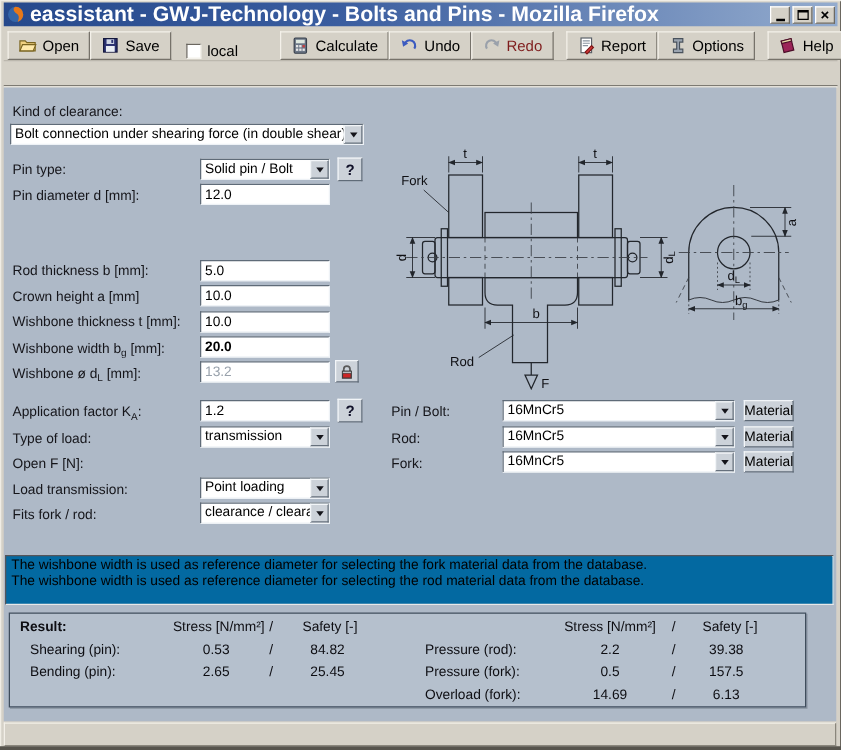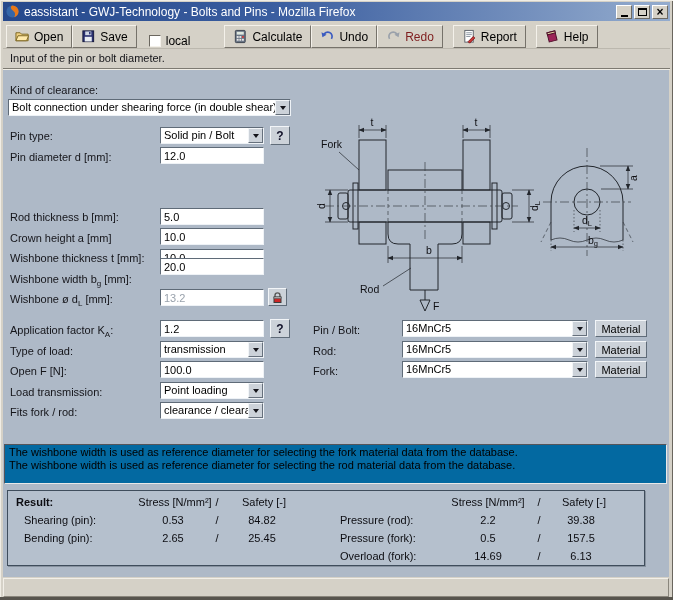--- a/index.html
+++ b/index.html
@@ -4,21 +4,21 @@
 <style>
   * { box-sizing: border-box; margin: 0; padding: 0; }
   body { margin: 0; background: #808080; font-family: "Liberation Sans", sans-serif; }
   .win { position: relative; width: 673px; height: 600px; background: #d5d1c7; overflow: hidden;
          box-shadow: inset 1px 1px 0 #f0ede5, inset -1px -1px 0 #6a665e; }
 
   
   .titlebar { position: absolute; left: 3px; top: 2px; right: 3px; height: 19px;
     background: linear-gradient(90deg, #26498c 0%, #3a5d9f 40%, #94acce 100%);
     display: flex; align-items: center; padding: 0 2px; gap: 4px; }
-  .title { color: #fff; font-size: 12px; font-weight: normal; flex: 1; white-space: nowrap; overflow: hidden; }
+  .title { color: #fff; font-size: 17px; font-weight: bold; flex: 1; white-space: nowrap; overflow: hidden; }
   .winbtns { display: flex; gap: 2px; }
   .wbtn { width: 16px; height: 14px; background: #d5d1c7; border: 1px solid;
     border-color: #ffffff #6d6a63 #6d6a63 #ffffff; display: flex; align-items: center; justify-content: center; }
   .glyph-min { width: 7px; height: 2px; background: #000; margin-top: 8px; }
   .glyph-max { width: 9px; height: 8px; border: 1px solid #000; border-top-width: 2px; }
   .glyph-close { font-size: 12px; font-weight: bold; line-height: 1; color: #000; }
 
   
   .toolbar { position: absolute; left: 3px; top: 22px; right: 3px; height: 27px; background: #d5d1c7;
     display: flex; align-items: flex-end; padding: 0 3px; border-bottom: 1px solid #bcb8ae; }
@@ -49,21 +49,21 @@
   .combo { position: absolute; height: 17px; display: flex; background: #fff; border: 1px solid;
     border-color: #5f6b78 #eef2f6 #eef2f6 #5f6b78; }
   .combo-text { flex: 1; font-size: 11px; padding: 1px 3px; white-space: nowrap; overflow: hidden; color: #000; }
   .combo-btn { width: 15px; background: #ccd2d9; border: 1px solid; border-color: #f2f5f8 #66707c #66707c #f2f5f8;
     display: flex; align-items: center; justify-content: center; }
   .tri { width: 0; height: 0; border-left: 3px solid transparent; border-right: 3px solid transparent;
     border-top: 4px solid #14141a; }
   .sbtn { position: absolute; background: #ccd2d9; border: 1px solid; border-color: #f2f5f8 #5f6b78 #5f6b78 #f2f5f8;
     font-size: 12px; font-weight: bold; display: flex; align-items: center; justify-content: center;
     font-family: "Liberation Sans", sans-serif; color: #101028; }
-  .mbtn { position: absolute; height: 17px; width: 52px; background: #ccd2d9; border: 1px solid;
+  .mbtn { position: absolute; height: 17px; width: 40px; background: #ccd2d9; border: 1px solid;
     border-color: #f2f5f8 #5f6b78 #5f6b78 #f2f5f8; font-size: 11px; font-family: "Liberation Sans", sans-serif;
     display: flex; align-items: center; justify-content: center; color: #000; }
 
   
   .infobox { position: absolute; left: 4px; top: 444px; width: 663px; height: 40px; background: #0369a1;
     border: 1px solid; border-color: #55555a #e8e8e8 #e8e8e8 #55555a; font-size: 11px; line-height: 13px;
     padding: 1px 4px; color: #000; }
   .infoline { white-space: nowrap; overflow: hidden; }
 
   
@@ -170,35 +170,40 @@
       <button class="tbtn">
         <svg width="15" height="15" viewBox="0 0 16 16">
           <rect x="3" y="1.5" width="9" height="12.5" fill="#fff" stroke="#5a6068"></rect>
           <line x1="4.5" y1="4" x2="10.5" y2="4" stroke="#8a94a0"></line>
             <line x1="4.5" y1="6" x2="10.5" y2="6" stroke="#8a94a0"></line>
             <line x1="4.5" y1="8" x2="9" y2="8" stroke="#8a94a0"></line>
           <path d="M6.5,13.5 L12,8 l1.6,1.6 L8.1,15.1 z" fill="#d23838" stroke="#7c1818"></path>
         </svg>
         <span>Report</span>
       </button>
+      <button class="tbtn">
+        <svg width="15" height="15" viewBox="0 0 16 16">
+          <path d="M4,2 h8 v3 h-2.8 v6 H12 v3 H4 v-3 h2.8 V5 H4 z" fill="#9aa4b0" stroke="#49525c"></path>
+        </svg>
+        <span>Options</span>
+      </button>
     </div>
     <div class="tgroup g4">
       <button class="tbtn">
         <svg width="15" height="15" viewBox="0 0 16 16">
           <g transform="rotate(-14 8 8)">
             <rect x="3.2" y="2.8" width="8.6" height="10" fill="#9c2458" stroke="#4c0e28"></rect>
             <rect x="3.2" y="2.8" width="8.6" height="2.2" fill="#e6d6a6" stroke="#4c0e28"></rect>
           </g>
         </svg>
         <span>Help</span>
       </button>
     </div>
   </div>
 
-  <div class="msgbar">Input of the pin or bolt diameter.</div>
   <div class="sep"></div>
 
   <div class="content"></div>
 
   <span class="lbl" style="left:10px;top:84px">Kind of clearance:</span>
   <div class="combo" style="left:8px;top:99px;width:283px">
     <span class="combo-text">Bolt connection under shearing force (in double shear)</span>
     <span class="combo-btn">
         <span class="tri"></span>
       </span>
@@ -219,21 +224,21 @@
   <span class="lbl" style="left:10px;top:211px">Rod thickness b [mm]:</span>
   <input class="tinput" style="left: 160px; top: 208px; width: 104px;" readonly="" value="5.0">
 
   <span class="lbl" style="left:10px;top:232px">Crown height a [mm]</span>
   <input class="tinput" style="left: 160px; top: 228px; width: 104px;" readonly="" value="10.0">
 
   <span class="lbl" style="left:10px;top:252px">Wishbone thickness t [mm]:</span>
   <input class="tinput" style="left: 160px; top: 249px; width: 104px;" readonly="" value="10.0">
 
   <span class="lbl" style="left:10px;top:273px"><span>Wishbone width b</span><sub>g</sub><span> [mm]:</span></span>
-  <input class="tinput" style="left: 160px; top: 258px; width: 104px;" readonly="" value="20.0">
+  <input class="tinput" style="left: 160px; top: 269px; width: 104px; font-weight: bold;" readonly="" value="20.0">
 
   <span class="lbl" style="left:10px;top:293px"><span>Wishbone ø d</span><sub>L</sub><span> [mm]:</span></span>
   <input class="tinput gray" style="left: 160px; top: 289px; width: 104px;" readonly="" value="13.2">
   <button class="sbtn" style="left:268px;top:288px;width:19px;height:18px">
     <svg width="13" height="13" viewBox="0 0 13 13">
       <path d="M4,6 V4.4 a2.5,2.5 0 0 1 5,0 V6" stroke="#5a5a5a" stroke-width="1.4" fill="none"></path>
       <rect x="3" y="6" width="7" height="5.5" fill="#cc2626" stroke="#3c3c3c"></rect>
       <rect x="3" y="6" width="7" height="1.6" fill="#c4c8cc" stroke="#3c3c3c" stroke-width="0.5"></rect>
     </svg>
   </button>
@@ -244,21 +249,20 @@
 
   <span class="lbl" style="left:10px;top:345px">Type of load:</span>
   <div class="combo" style="left:160px;top:341px;width:104px">
     <span class="combo-text">transmission</span>
     <span class="combo-btn">
         <span class="tri"></span>
       </span>
   </div>
 
   <span class="lbl" style="left:10px;top:365px">Open F [N]:</span>
-  <input class="tinput" style="left: 160px; top: 361px; width: 104px;" readonly="" value="100.0">
 
   <span class="lbl" style="left:10px;top:386px">Load transmission:</span>
   <div class="combo" style="left:160px;top:382px;width:104px">
     <span class="combo-text">Point loading</span>
     <span class="combo-btn">
         <span class="tri"></span>
       </span>
   </div>
 
   <span class="lbl" style="left:10px;top:406px">Fits fork / rod:</span>

